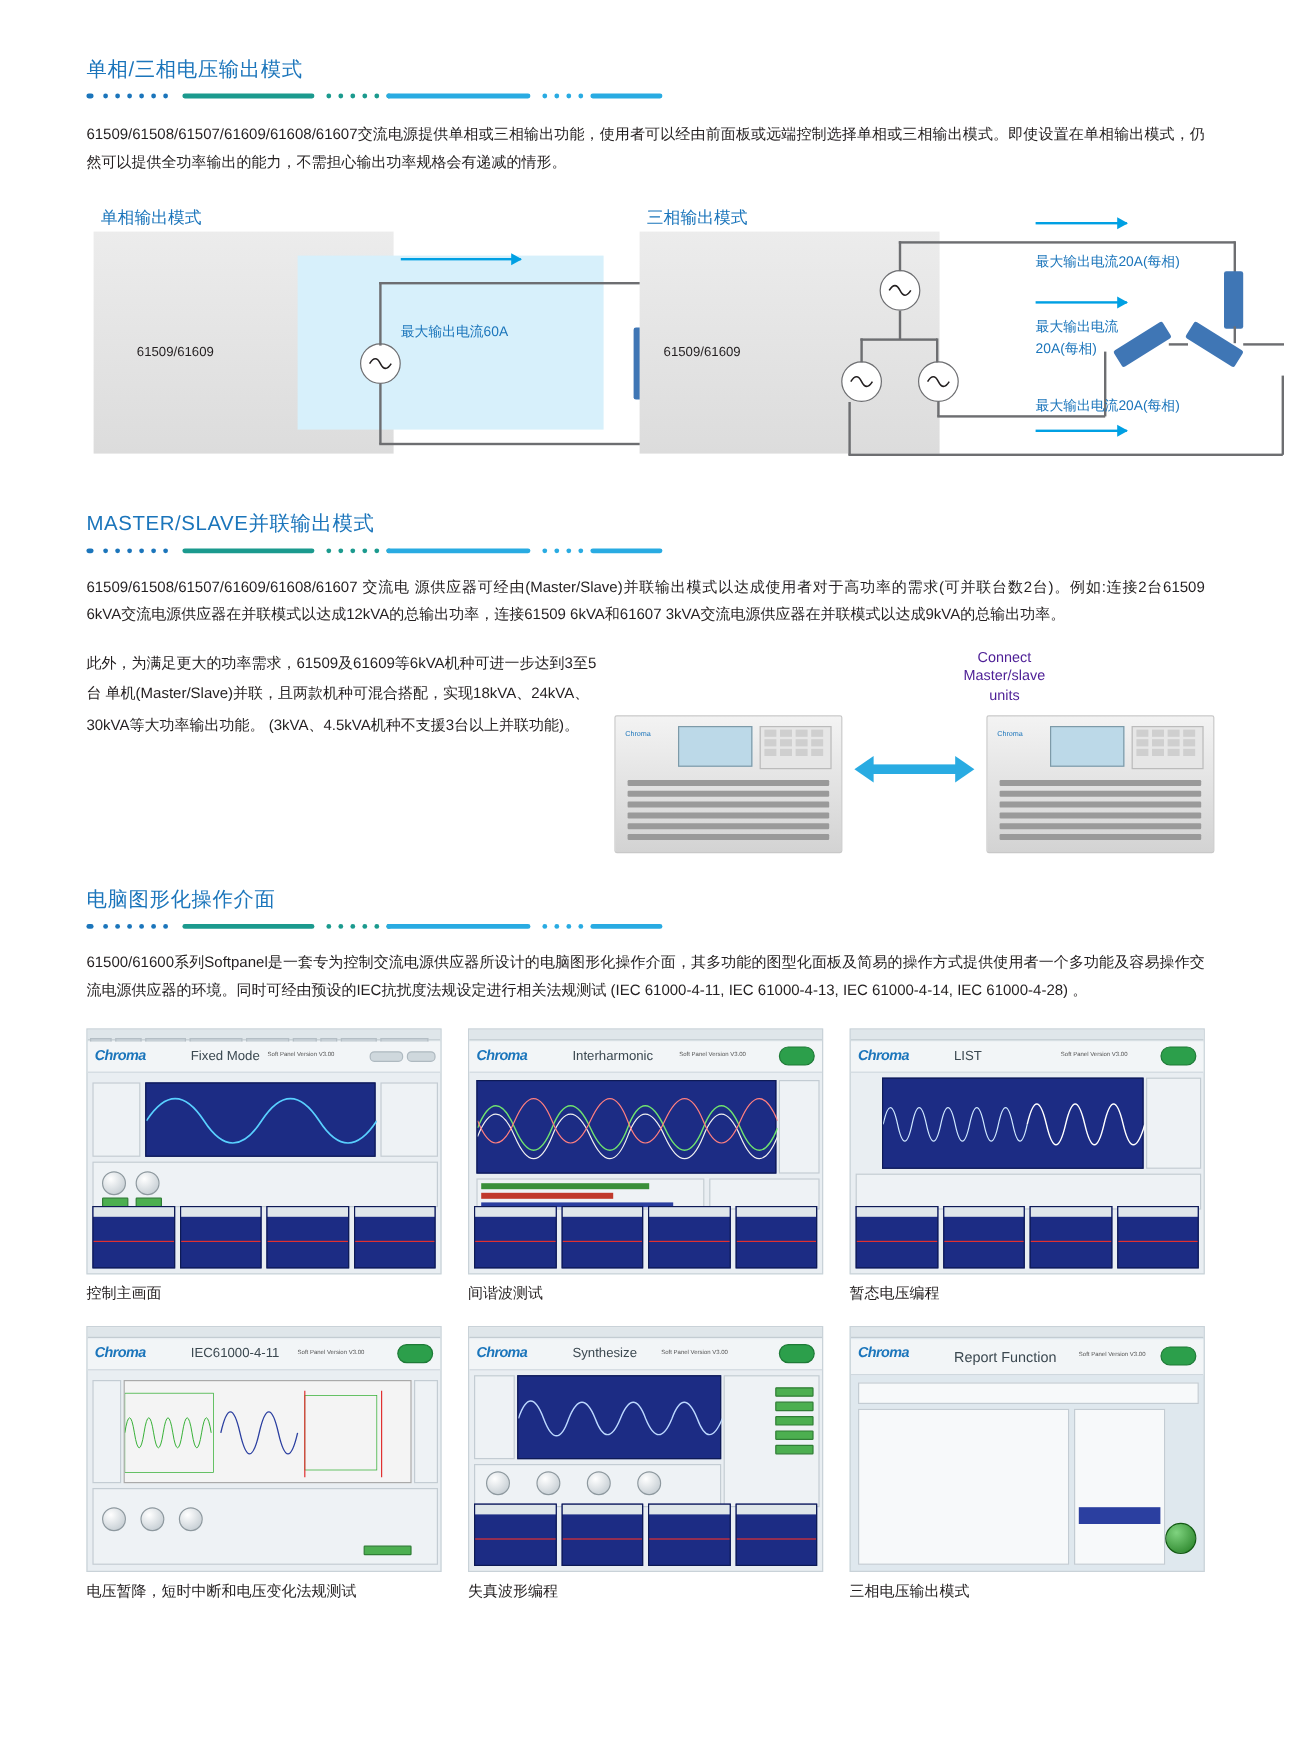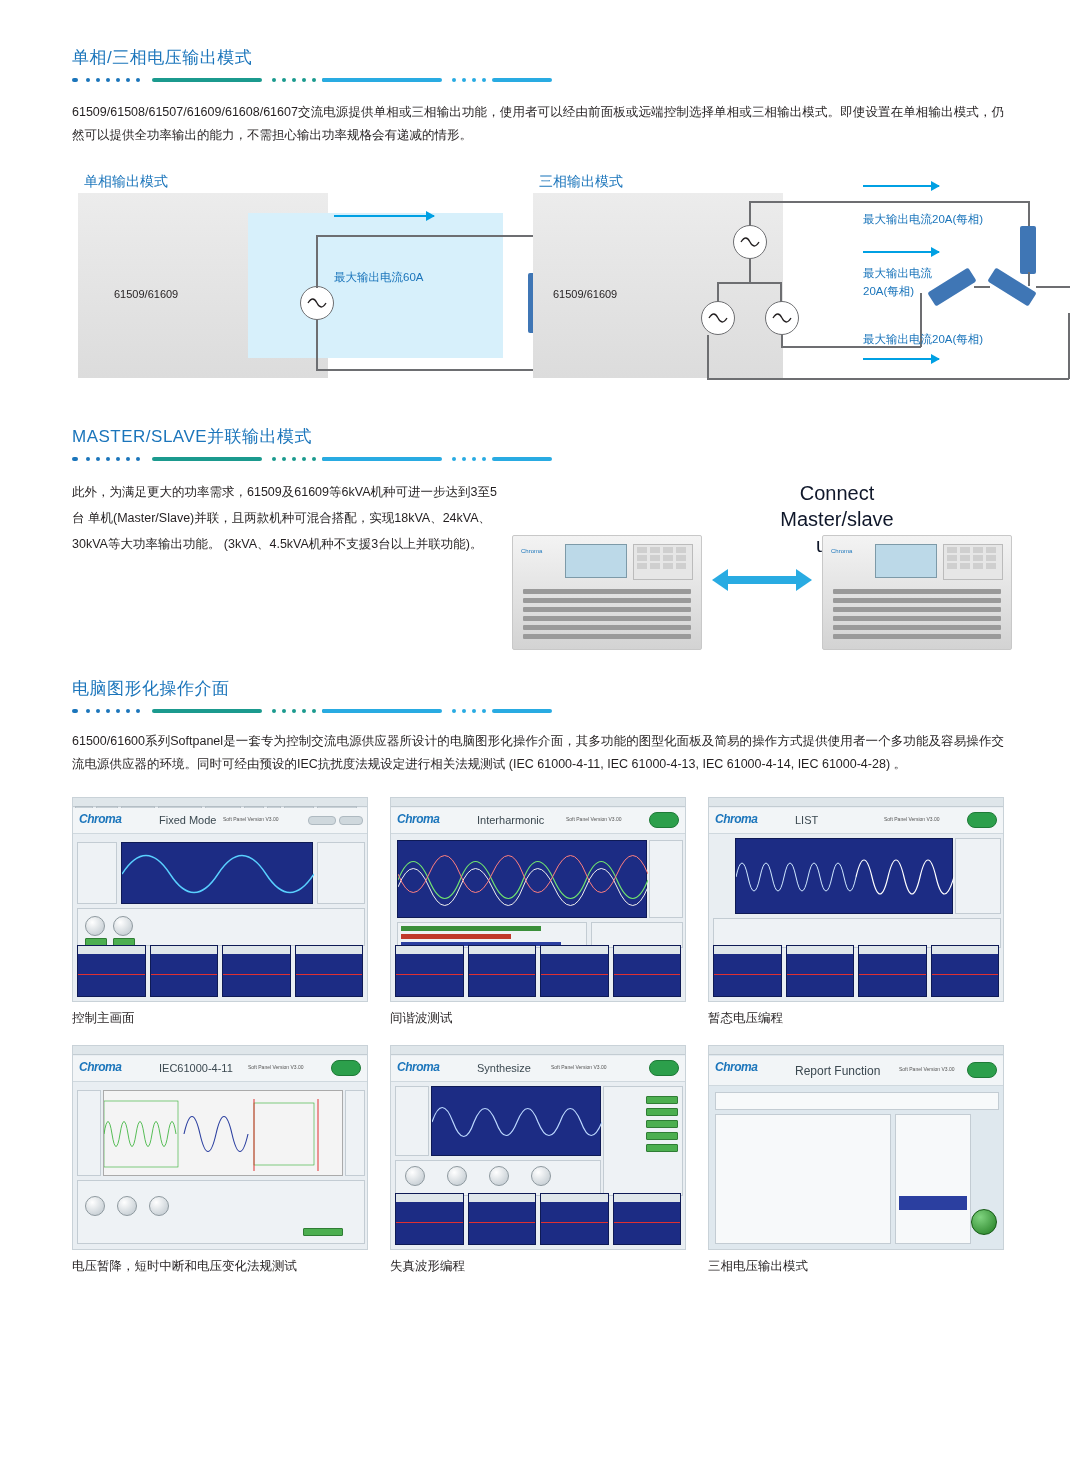--- a/index.html
+++ b/index.html
@@ -66,21 +66,21 @@
   .panel-three {
     position:absolute; left:0; top:20px; width:250px; height:185px;
     background:linear-gradient(180deg,#ececec,#dcdcdc);
   }
 
   
   .ms-wrap { position:relative; margin-top:16px; height:175px; }
   .ms-text { width:430px; font-size:12.5px; line-height:2.05; }
   .connect-label {
     position:absolute; left:690px; top:0px; width:150px; text-align:center;
-    color:#0f172a; font-size:20px; line-height:1.3;
+    color:#4c1d95; font-size:12px; line-height:1.3;
   }
   .unit {
     position:absolute; top:55px; width:190px; height:115px;
     background:linear-gradient(180deg,#f3f3f3,#d3d3d3);
     border:1px solid #c8c8c8; border-radius:2px;
   }
   .unit .screen {
     position:absolute; left:52px; top:8px; width:62px; height:34px;
     background:#bcd9e8; border:1px solid #7d9aa8;
   }
@@ -250,20 +250,21 @@
       <div class="dots" style="left:200px;">
         <i style="background:#1b9a8e"></i><i style="background:#1b9a8e"></i><i style="background:#1b9a8e"></i><i style="background:#1b9a8e"></i><i style="background:#1b9a8e"></i><i style="background:#1b9a8e"></i>
       </div>
       <div class="seg" style="left:250px;width:120px;background:#29abe2;"></div>
       <div class="dots" style="left:380px;">
         <i style="background:#29abe2"></i><i style="background:#29abe2"></i><i style="background:#29abe2"></i><i style="background:#29abe2"></i>
       </div>
       <div class="seg" style="left:420px;width:60px;background:#29abe2;"></div>
     </div>
   </div>
+  <div class="body-text" style="margin-top:14px;">61509/61508/61507/61609/61608/61607 交流电 源供应器可经由(Master/Slave)并联输出模式以达成使用者对于高功率的需求(可并联台数2台)。例如:连接2台61509 6kVA交流电源供应器在并联模式以达成12kVA的总输出功率，连接61509 6kVA和61607 3kVA交流电源供应器在并联模式以达成9kVA的总输出功率。</div>
 
   <div class="ms-wrap">
     <div class="ms-text">此外，为满足更大的功率需求，61509及61609等6kVA机种可进一步达到3至5台 单机(Master/Slave)并联，且两款机种可混合搭配，实现18kVA、24kVA、30kVA等大功率输出功能。 (3kVA、4.5kVA机种不支援3台以上并联功能)。</div>
 
     <div class="connect-label">
       <div>Connect</div>
       <div>Master/slave</div>
       <div>units</div>
     </div>
 

